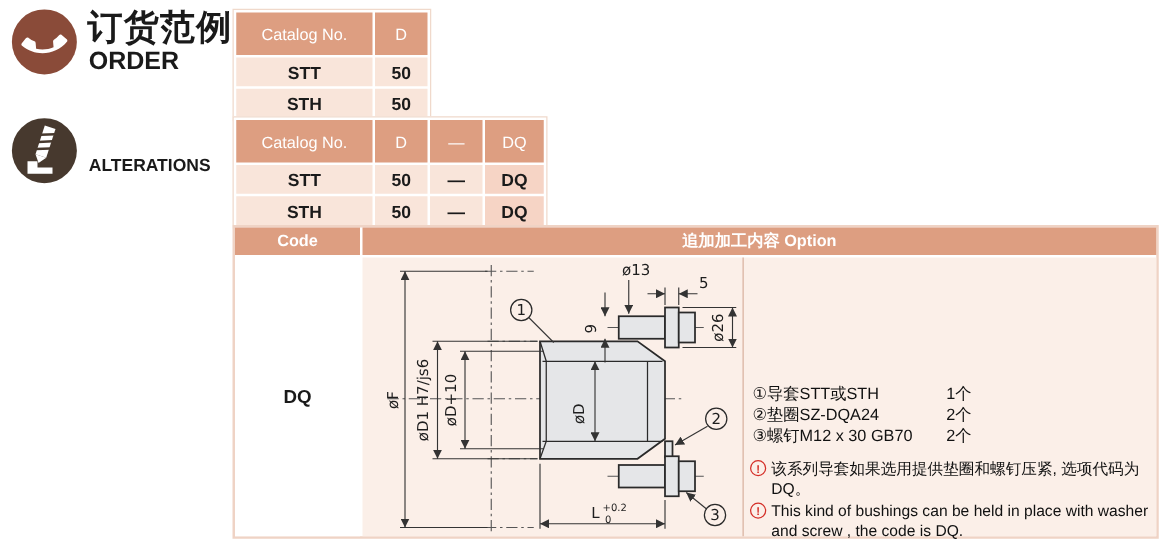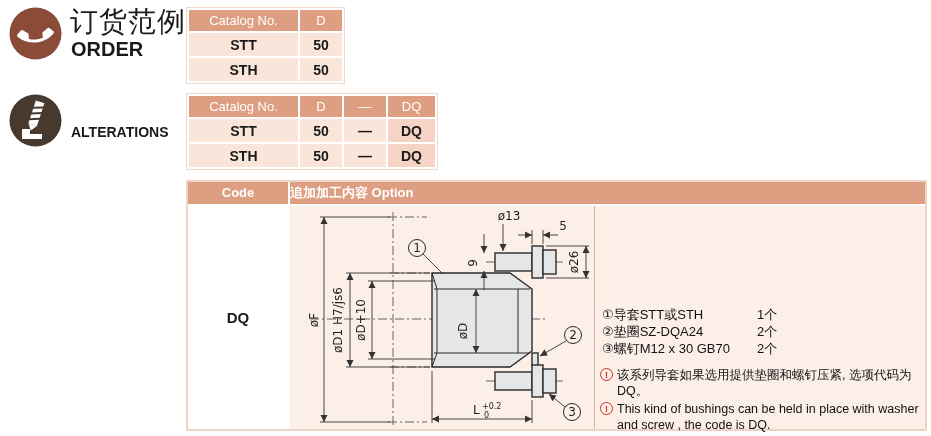--- a/index.html
+++ b/index.html
@@ -1,36 +1,36 @@
 <!DOCTYPE html>
 <html><head>
 <meta charset="utf-8">
 <style>
   html,body{margin:0;padding:0;background:#fff;}
   body{font-family:"Liberation Sans","DejaVu Sans",sans-serif;color:#231f20;}
   .page{position:relative;width:931px;height:436px;background:#fff;overflow:hidden;}
 
   
   .sec-icon{position:absolute;width:53px;height:53px;}
-  .zh-title{position:absolute;font-size:28px;font-weight:normal;color:#1a1a1a;letter-spacing:1px;white-space:nowrap;}
+  .zh-title{position:absolute;font-size:28px;font-weight:bold;color:#1a1a1a;letter-spacing:1px;white-space:nowrap;}
   .en-title{position:absolute;font-weight:800;color:#1a1a1a;white-space:nowrap;}
 
   
   table.cat{position:absolute;border-collapse:separate;border-spacing:2px;background:#fff;border:1px solid #f0d9cb;}
-  table.cat th{background:#dd9e81;color:#fff;font-weight:normal;font-size:13px;height:21px;padding:0 6px;text-align:center;}
+  table.cat th{background:#dd9e81;color:#fff;font-weight:normal;font-size:13px;height:34px;padding:0 6px;text-align:center;}
   table.cat td{background:#f9e5da;color:#1a1a1a;font-weight:bold;font-size:14px;height:23px;padding:0 13px;text-align:center;}
   table.cat .c-cat{width:97px;}
   table.cat .c-sm{width:30px;}
   table.cat td.dq-hl{background:#f6d4c5;}
 
   
   .btable{position:absolute;left:186px;top:180px;width:741px;height:251px;background:#fff;border:2px solid #efd3c5;box-sizing:border-box;}
   .bt-header{display:flex;height:22px;gap:2px;}
   .bt-code-h{width:100px;background:#dd9e81;color:#fff;font-weight:bold;font-size:13px;line-height:22px;text-align:center;}
-  .bt-option-h{flex:1;background:#dd9e81;color:#fff;font-weight:bold;font-size:13px;line-height:22px;text-align:left;}
+  .bt-option-h{flex:1;background:#dd9e81;color:#fff;font-weight:bold;font-size:13px;line-height:22px;text-align:center;}
   .bt-body{display:flex;gap:2px;margin-top:2px;height:201px;flex:1;height:calc(251px - 28px);}
   .bt-code-cell{width:100px;background:#fff;display:flex;align-items:center;justify-content:center;font-weight:bold;font-size:15px;color:#1a1a1a;}
   .bt-option-cell{flex:1;background:#fbefe8;position:relative;}
   .v-divider{position:absolute;left:304px;top:0;bottom:0;width:1px;background:#d9b29f;}
 
   .drawing-svg{position:absolute;left:0;top:0;}
 
   
   .parts{position:absolute;left:312px;top:100px;width:316px;}
   .part-row{display:flex;font-size:13px;line-height:17px;color:#111;align-items:center;}

